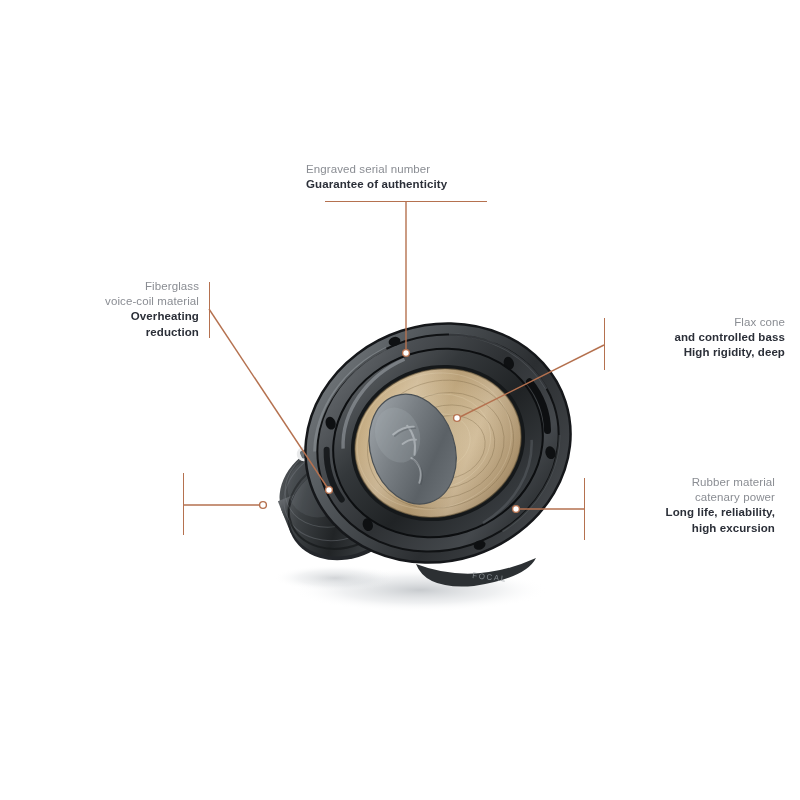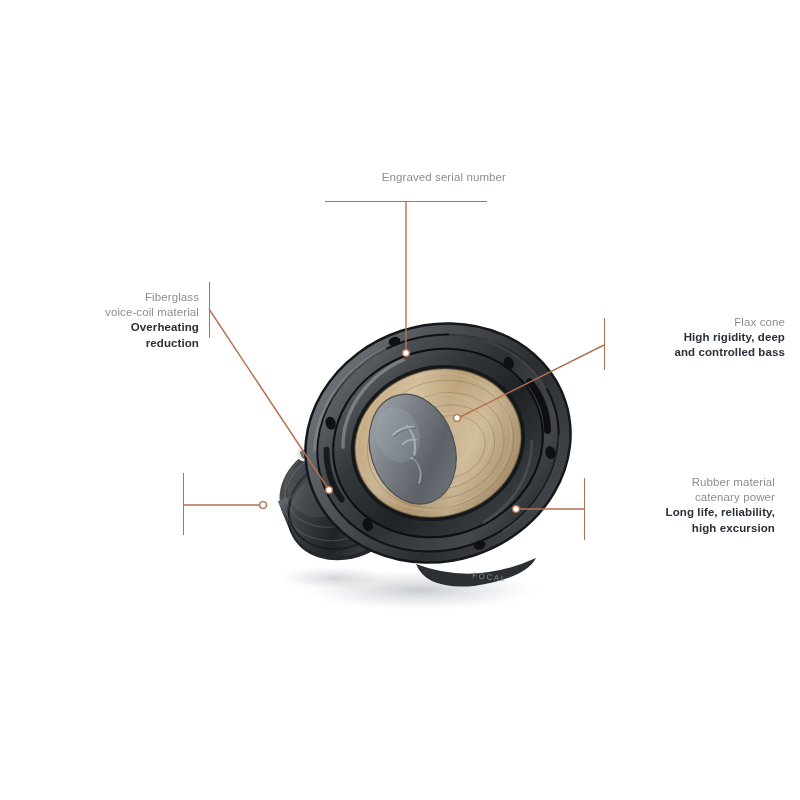--- a/index.html
+++ b/index.html
@@ -30,21 +30,21 @@
     color: #8a8d93;
     font-weight: 400;
   }
   .callout .emph {
     display: block;
     color: #2b2f38;
     font-weight: bold;
   }
   .callout.right-align { text-align: right; }
   .callout.left-align  { text-align: right; }
-  .callout.center-align{ text-align: right; margin-top: 8px; }
+  .callout.center-align{ text-align: left; }
 
   
   .rule-v {
     position: absolute;
     width: 1.4px;
     background: #b5714f;
   }
   .rule-h {
     position: absolute;
     height: 1.4px;
@@ -268,34 +268,35 @@
 
   <div class="rule-h" style="left:325px; top:201px; width:162px;"></div>
 
   <div class="rule-v" style="left:209px; top:282px; height:56px;"></div>
   <div class="rule-v" style="left:183px; top:473px; height:62px;"></div>
   <div class="rule-v" style="left:604px; top:318px; height:52px;"></div>
   <div class="rule-v" style="left:584px; top:478px; height:62px;"></div>
 
   <div class="callout center-align" style="left:306px; top:162px; width:200px;">
     <span class="lead">Engraved serial number</span>
-  </div>
-
-  <div class="callout right-align" style="left:49px; top:290px; width:150px;">
+    <span class="emph">Guarantee of authenticity</span>
+  </div>
+
+  <div class="callout right-align" style="left:49px; top:279px; width:150px;">
     <span class="lead">Fiberglass</span>
     <span class="lead">voice-coil material</span>
     <span class="emph">Overheating</span>
     <span class="emph">reduction</span>
   </div>
 
 
   <div class="callout left-align" style="left:615px; top:315px; width:170px;">
     <span class="lead">Flax cone</span>
+    <span class="emph">and controlled bass</span>
     <span class="emph">High rigidity, deep</span>
-    <span class="emph">and controlled bass</span>
   </div>
 
   <div class="callout left-align" style="left:595px; top:475px; width:180px;">
     <span class="lead">Rubber material</span>
     <span class="lead">catenary power</span>
     <span class="emph">Long life, reliability,</span>
     <span class="emph">high excursion</span>
   </div>
 
 </div>

